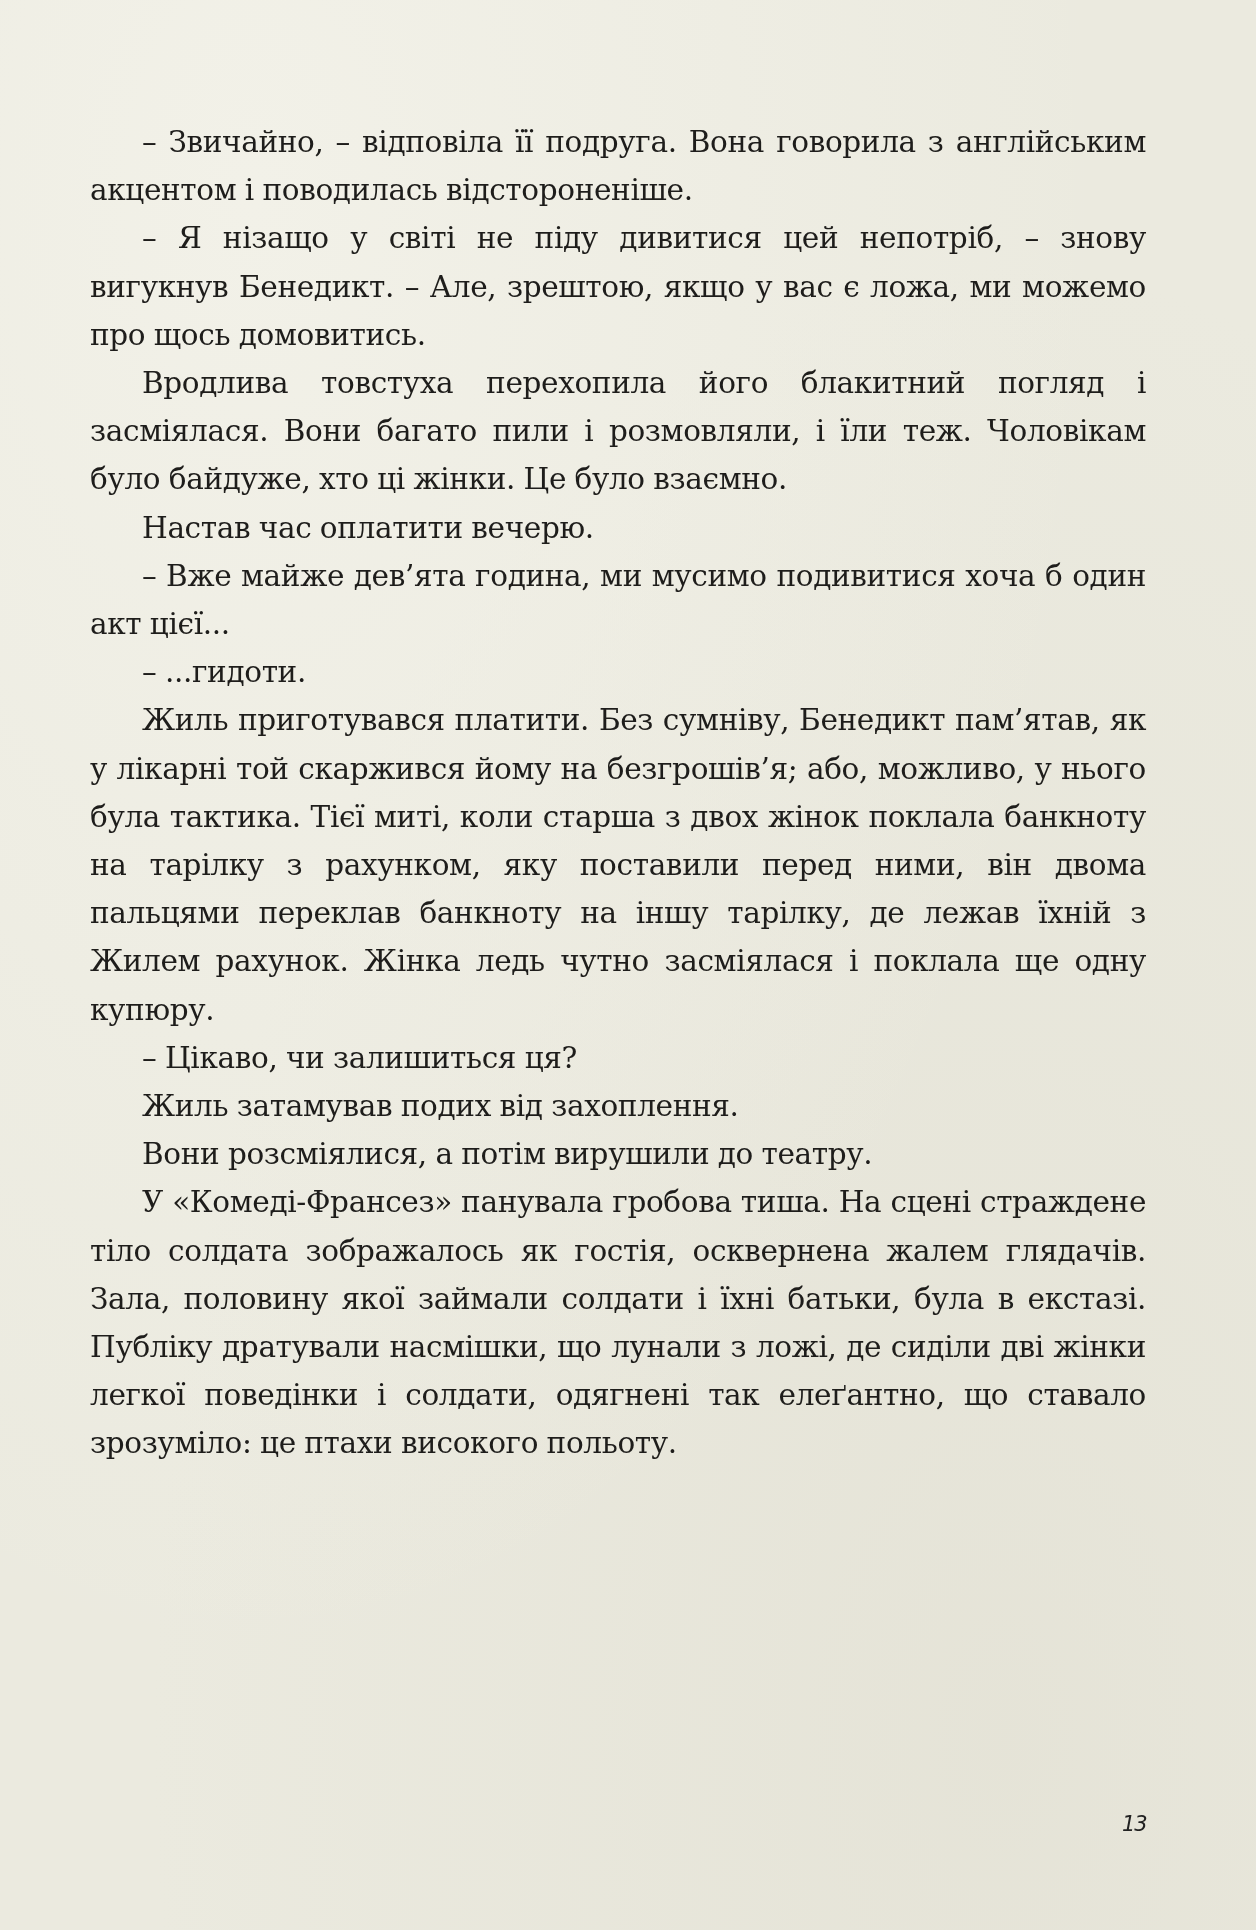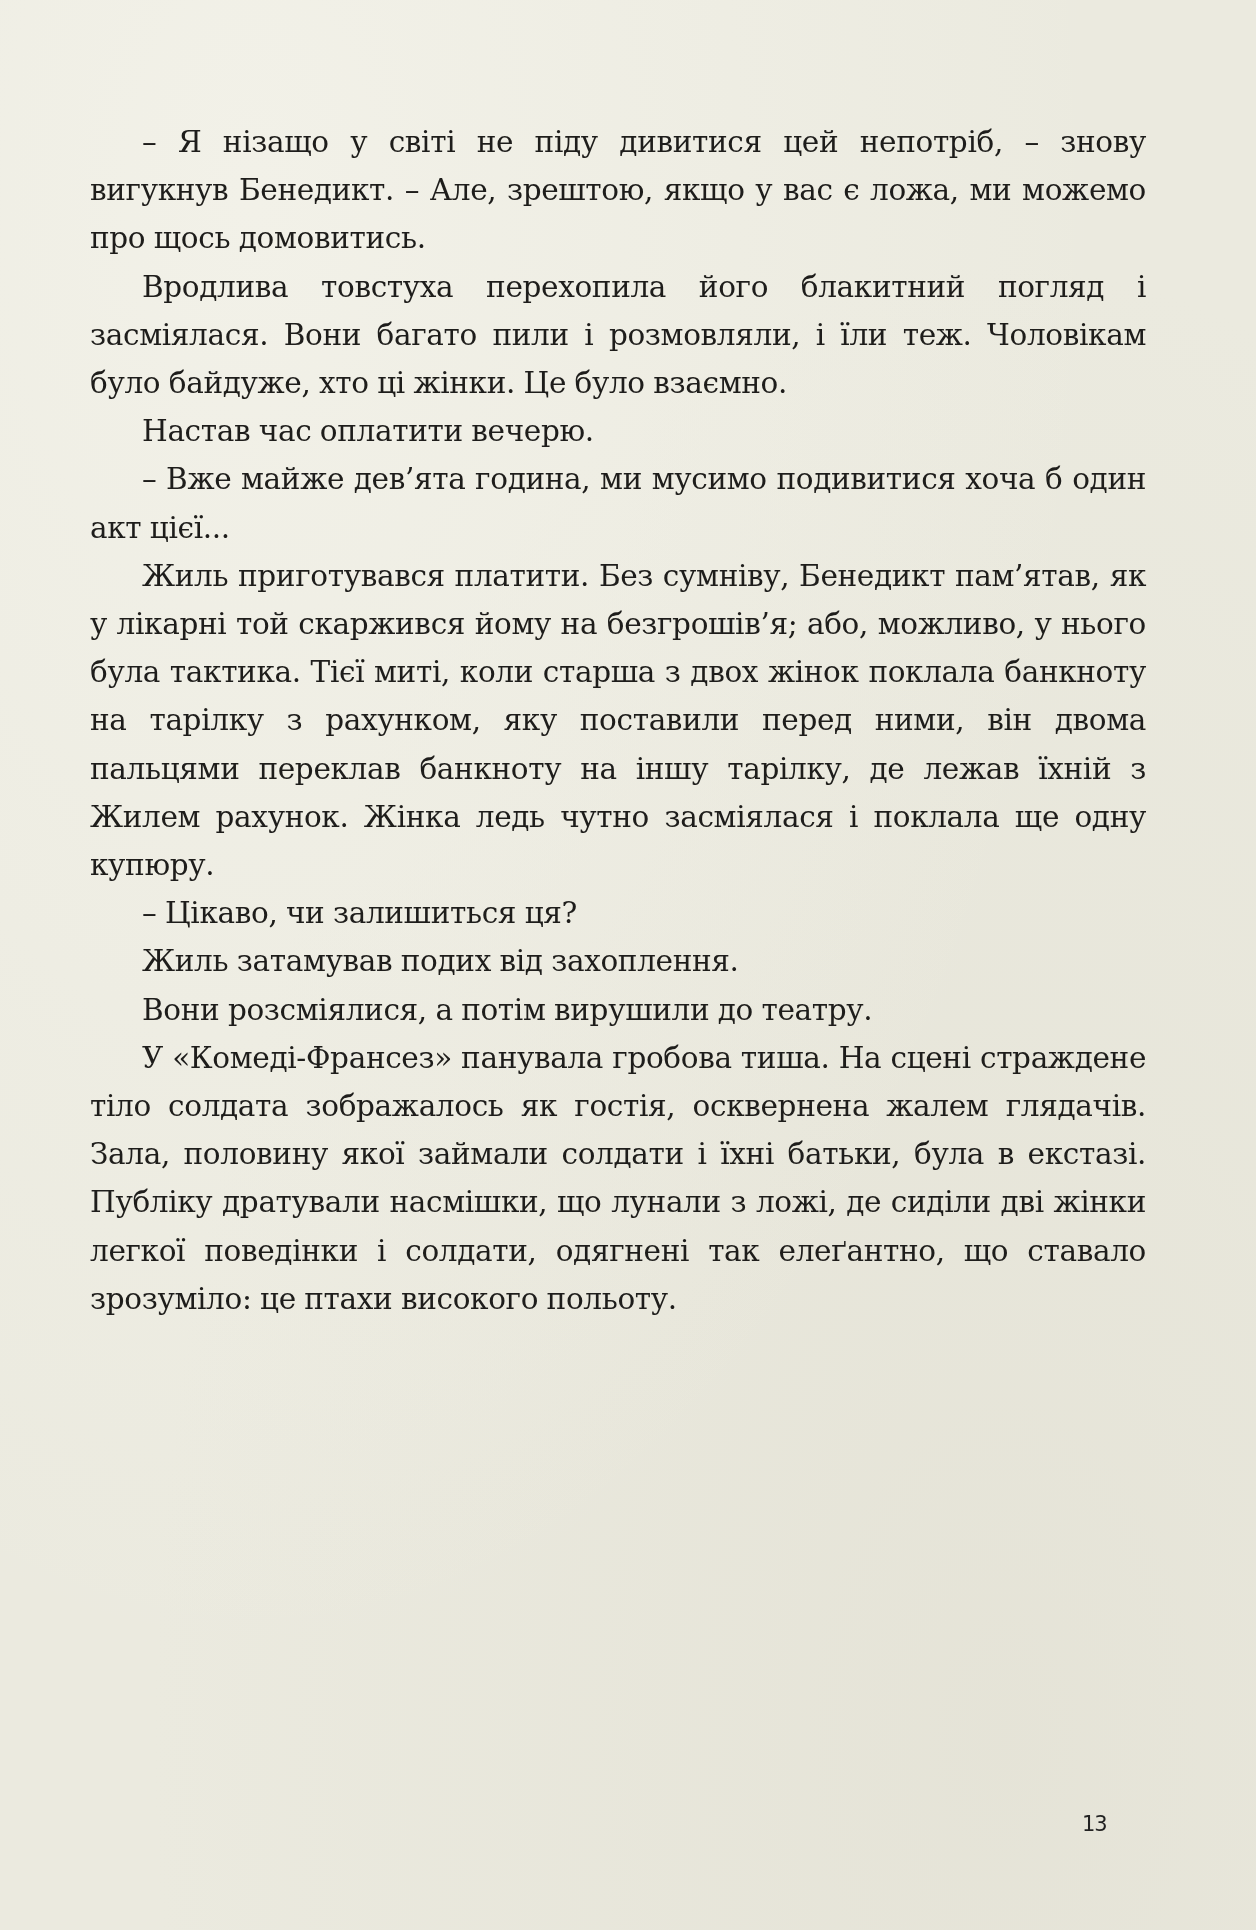--- a/index.html
+++ b/index.html
@@ -30,36 +30,39 @@
       margin: 0;
       text-align: justify;
       text-align-last: left;
       text-indent: 52px;
       letter-spacing: -0.35px;
       word-spacing: -0.5px;
       hyphens: manual;
     }
     .page-number {
       position: absolute;
-      left: 1082px;
+      left: 1122px;
       top: 1812px;
       font-family: "DejaVu Sans", "Liberation Sans", sans-serif;
       font-size: 21px;
       color: #222;
       letter-spacing: -1px;
+      font-style: italic;
     }
   </style>
 </head>
 <body>
 
 <div class="page">
+  <p class="para">– Звичайно, – відповіла її подруга. Вона говорила з англійським акцентом і поводилась відстороненіше.</p>
   <p class="para">– Я нізащо у світі не піду дивитися цей непотріб, – знову вигукнув Бенедикт. – Але, зрештою, якщо у вас є ложа, ми можемо про щось домовитись.</p>
   <p class="para">Вродлива товстуха перехопила його блакитний погляд і засміялася. Вони багато пили і розмовляли, і їли теж. Чоловікам було байдуже, хто ці жінки. Це було взаємно.</p>
   <p class="para">Настав час оплатити вечерю.</p>
   <p class="para">– Вже майже дев’ята година, ми мусимо подивитися хоча б один акт цієї...</p>
+  <p class="para">– ...гидоти.</p>
   <p class="para">Жиль приготувався платити. Без сумніву, Бенедикт пам’ятав, як у лікарні той скаржився йому на безгрошів’я; або, можливо, у нього була тактика. Тієї миті, коли старша з двох жінок поклала банкноту на тарілку з рахунком, яку поставили перед ними, він двома пальцями переклав банкноту на іншу тарілку, де лежав їхній з Жилем рахунок. Жінка ледь чутно засміялася і поклала ще одну купюру.</p>
   <p class="para">– Цікаво, чи залишиться ця?</p>
   <p class="para">Жиль затамував подих від захоплення.</p>
   <p class="para">Вони розсміялися, а потім вирушили до театру.</p>
   <p class="para">У «Комеді-Франсез» панувала гробова тиша. На сцені страждене тіло солдата зображалось як гостія, осквернена жалем глядачів. Зала, половину якої займали солдати і їхні батьки, була в екстазі. Публіку дратували насмішки, що лунали з ложі, де сиділи дві жінки легкої поведінки і солдати, одягнені так елеґантно, що ставало зрозуміло: це птахи високого польоту.</p>
 </div>
 
 <div class="page-number">13</div>
 
 </body></html>

